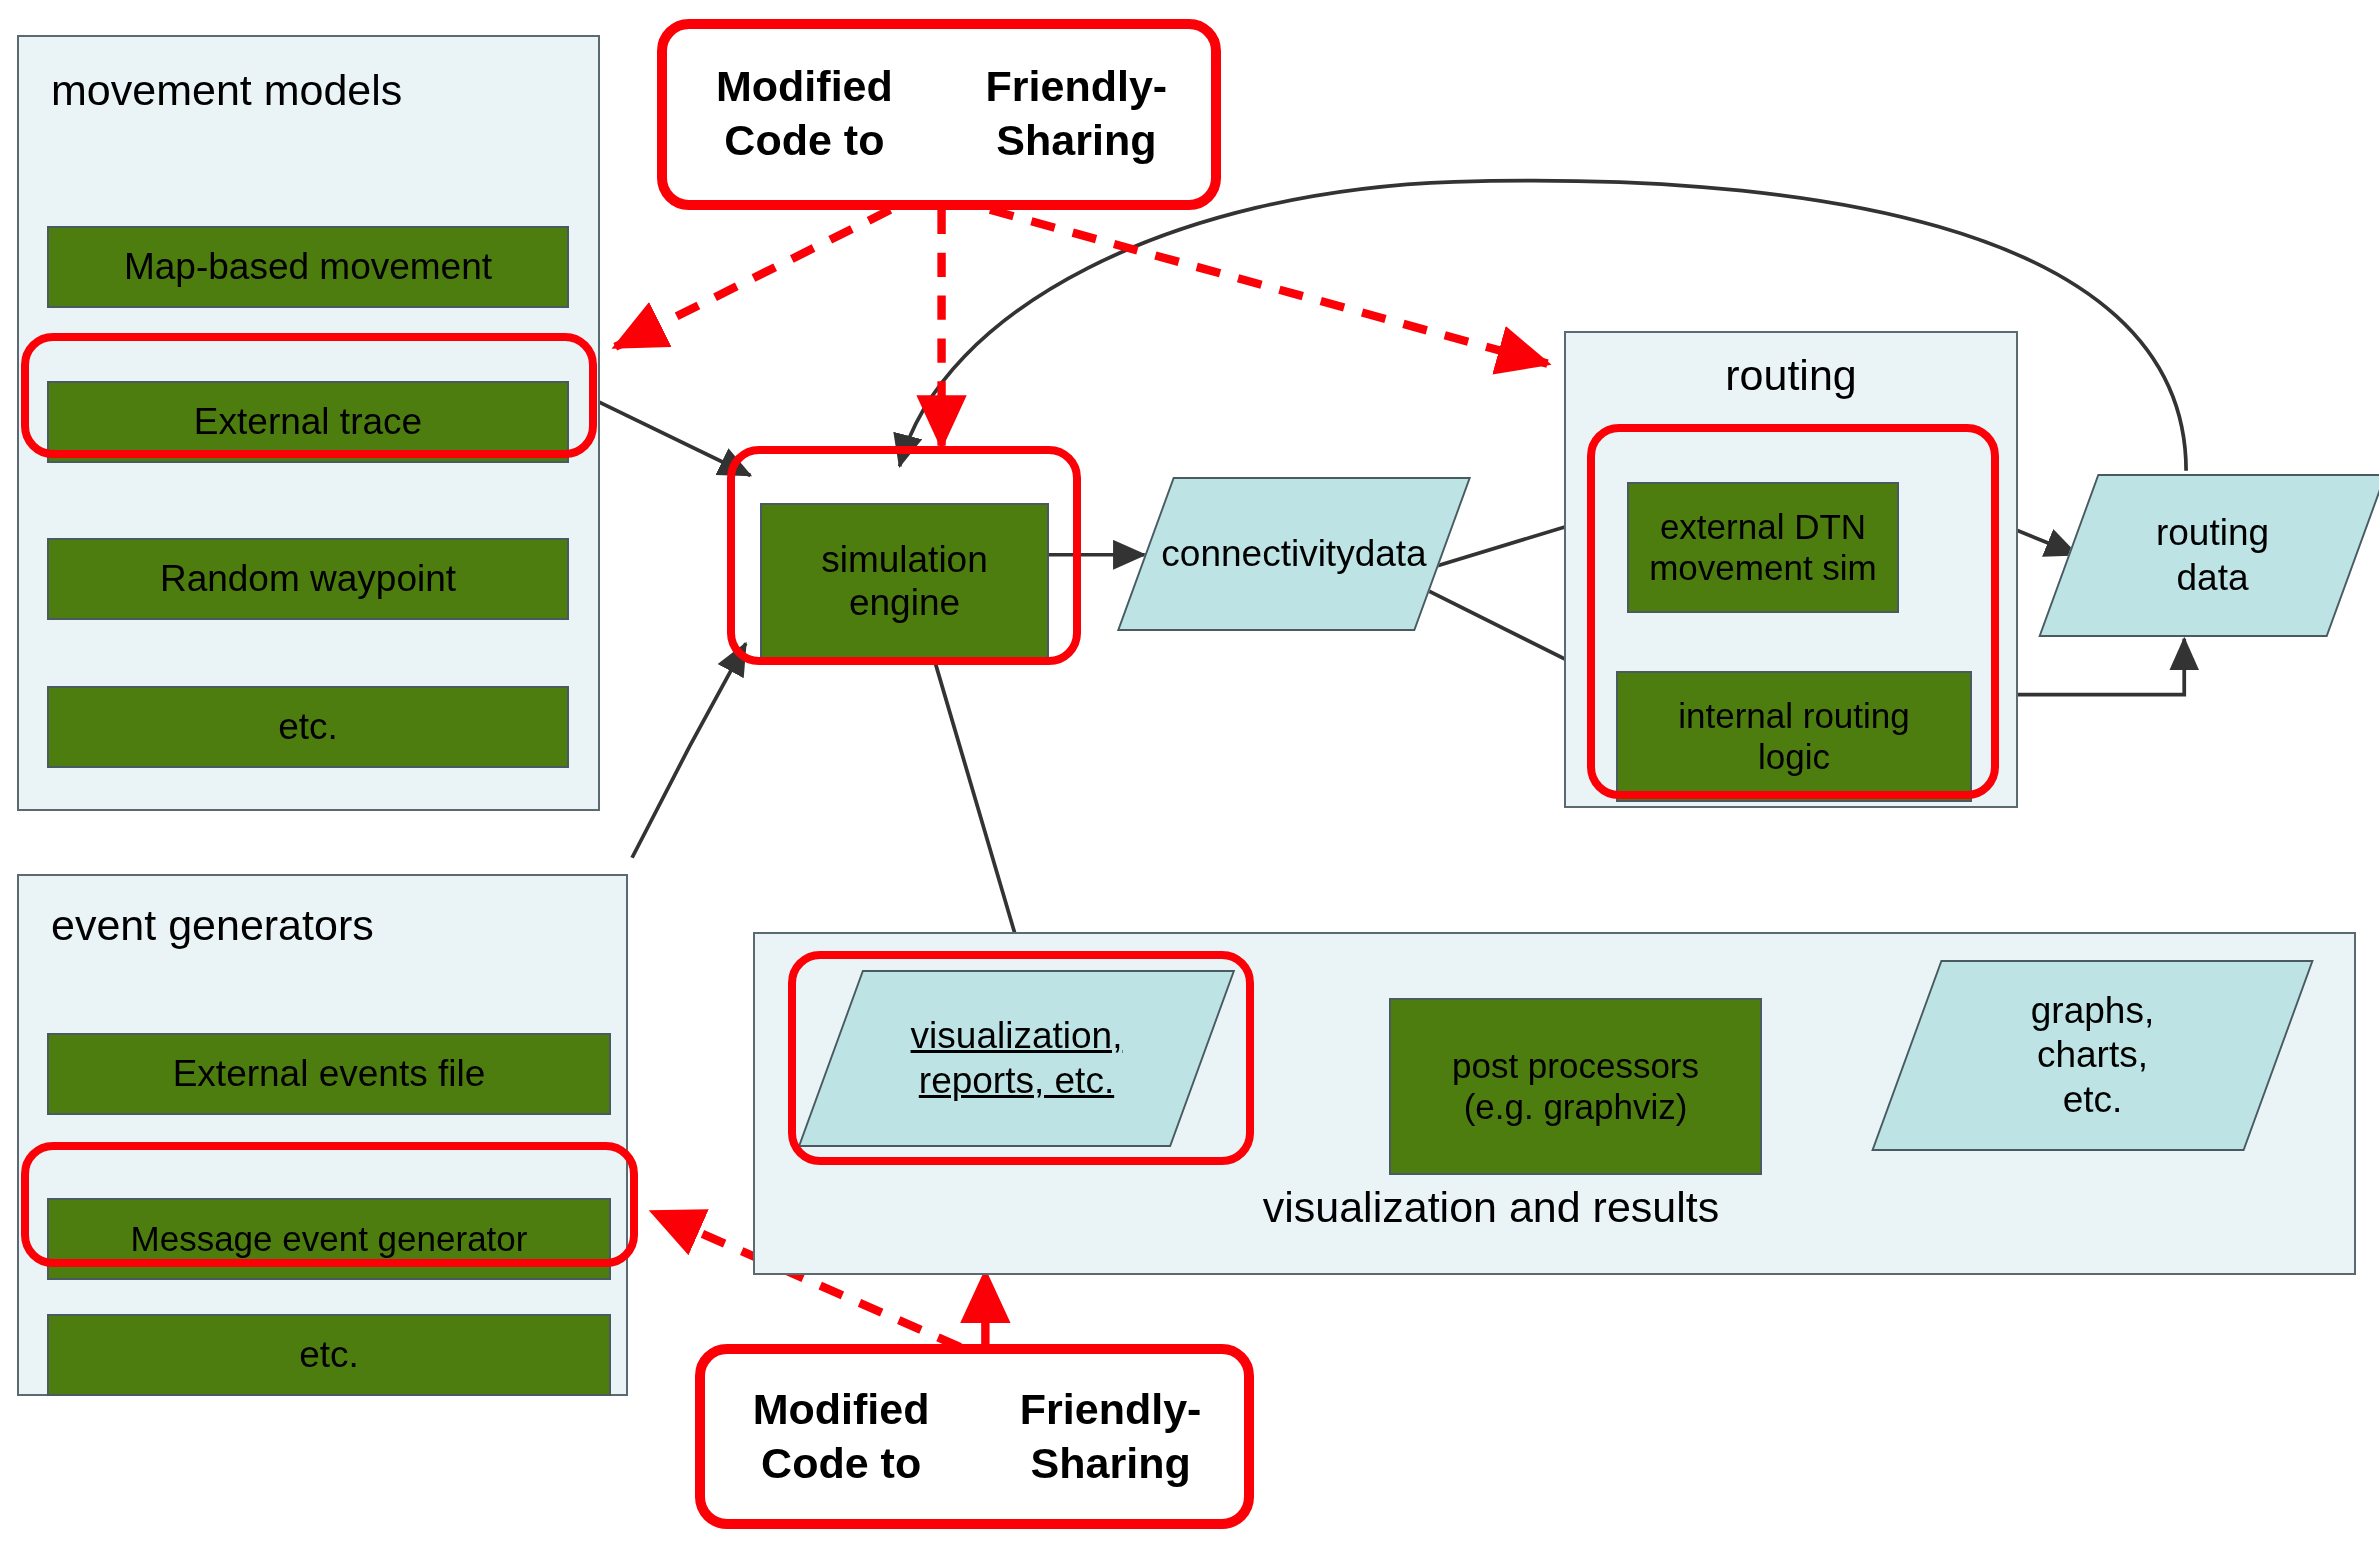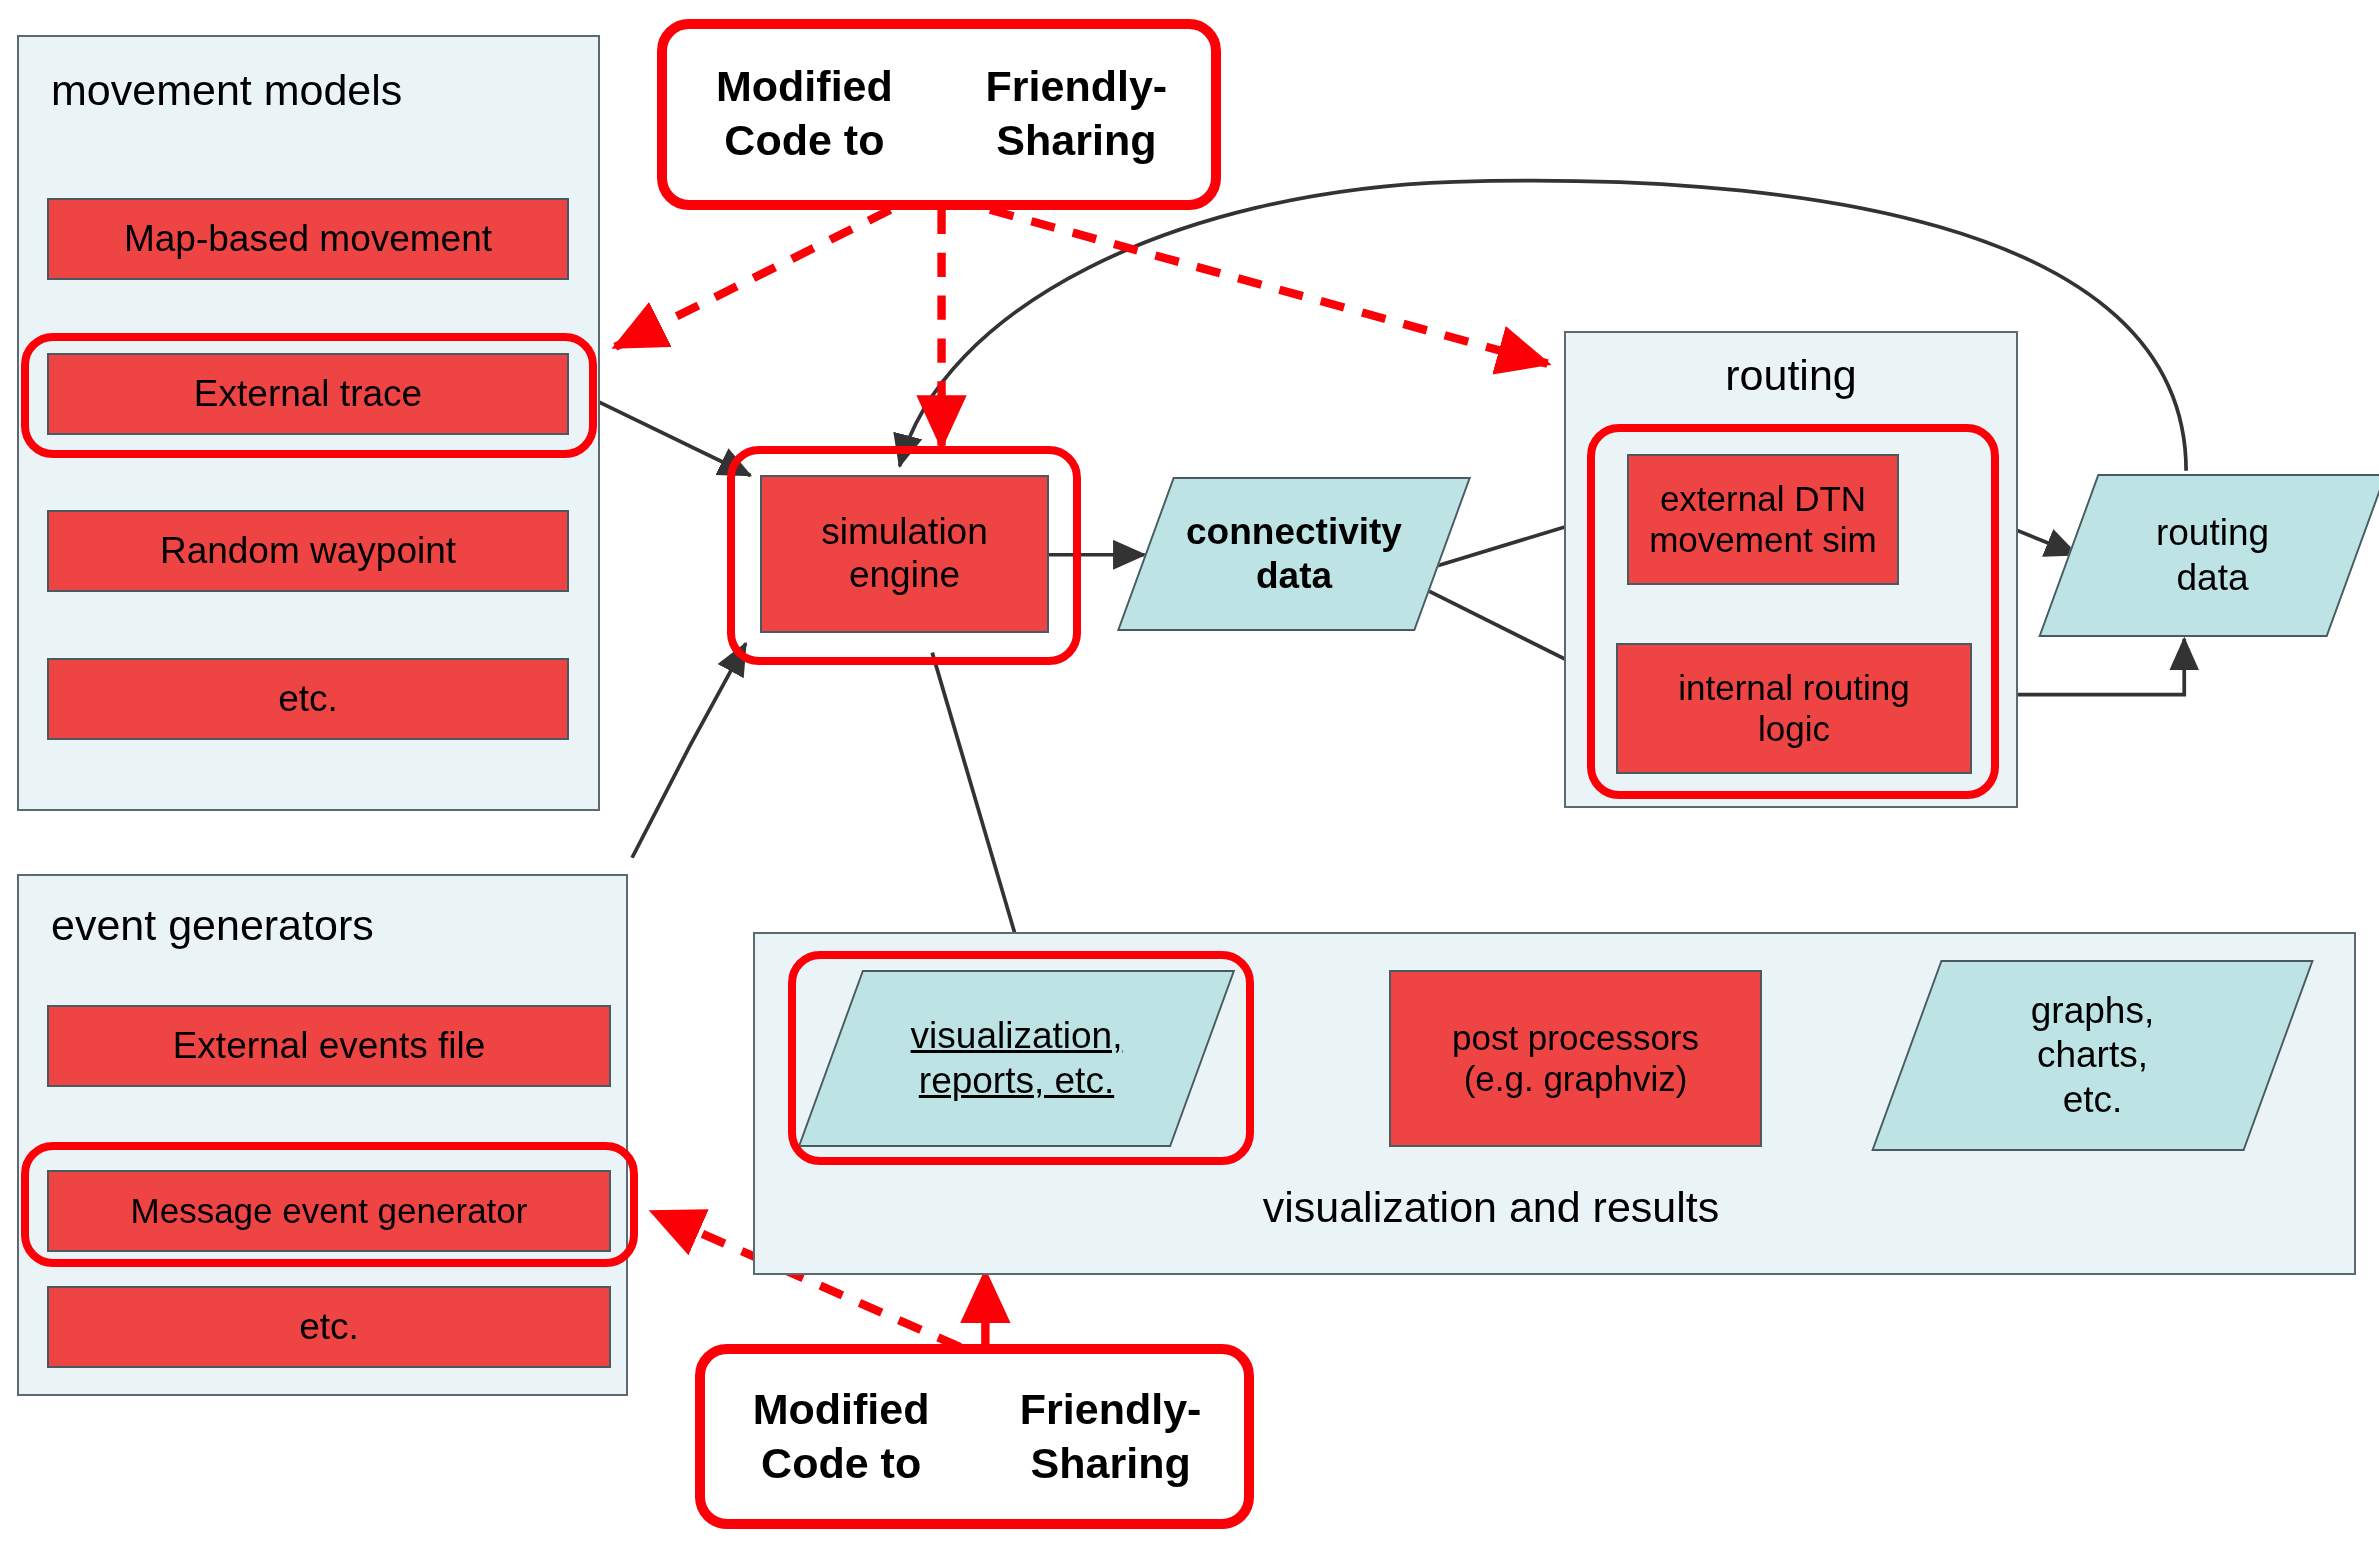--- a/index.html
+++ b/index.html
@@ -20,31 +20,32 @@
     color:#000;
     font-size:43px;
     line-height:1.1;
     white-space:nowrap;
   }
   .group-title.left-align{ text-align:left; }
 
   
   .node{
     position:absolute;
-    background:#ef4444;
+    background:#4d7c0f;
     border:2.8px solid #4a5a61;
     box-sizing:border-box;
     display:flex;
     align-items:center;
     justify-content:center;
     text-align:center;
     color:#000;
     font-size:37px;
     line-height:1.15;
     padding:1.9px 5.6px;
+    margin-top:28px;
   }
   .node.small{font-size:35px;}
 
   
   .para{
     position:absolute;
     display:flex;
     align-items:center;
     justify-content:center;
     text-align:center;
@@ -166,21 +167,21 @@
   <div class="node" style="left:47px; top:1286px; width:564px; height:82px;">etc.</div>
 
   <div class="node" style="left:760px; top:475px; width:289px; height:158px; flex-direction:column;">
     <span>simulation</span>
     <span>engine</span>
   </div>
   <div class="hl" style="left:727px; top:446px; width:354px; height:219px;"></div>
 
   <div class="para" style="left:1145px; top:477px; width:298px; height:154px;">
     <span class="shape"></span>
-    <span class="txt" style="display:flex;flex-direction:column;font-weight:bold;">
+    <span class="txt" style="display:flex;flex-direction:row;">
       <span>connectivity</span>
       <span>data</span>
     </span>
   </div>
 
   <div class="group" style="left:1564px; top:331px; width:454px; height:477px;">
   </div>
   <div class="group-title" style="left:1564px; top:352px; width:454px;">routing</div>
 
   <div class="node small" style="left:1627px; top:454px; width:272px; height:131px; flex-direction:column;">

